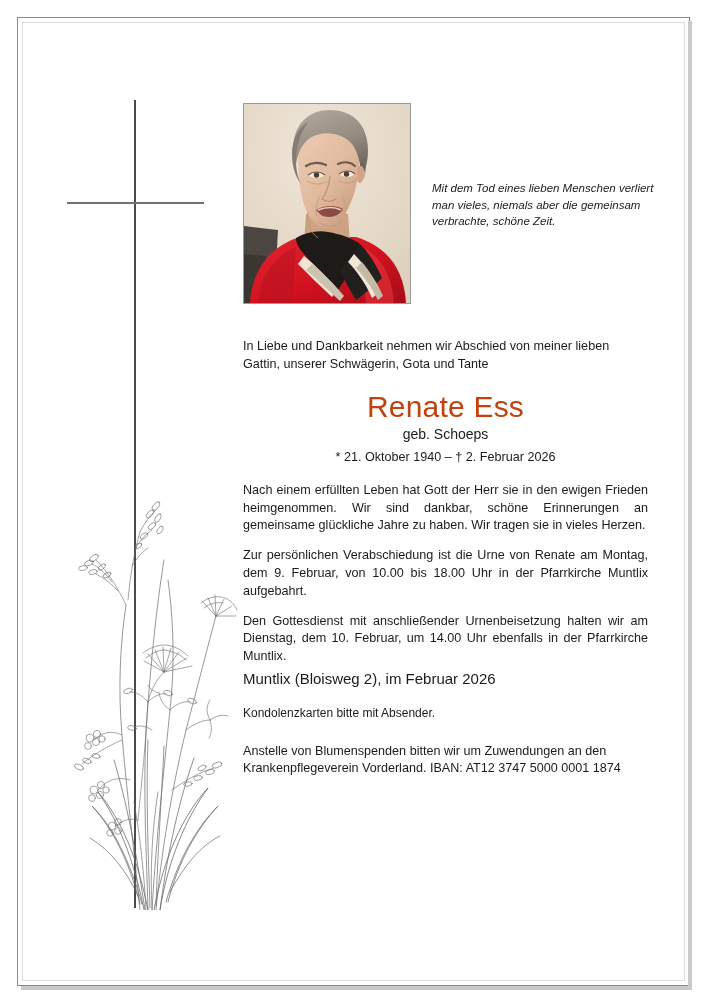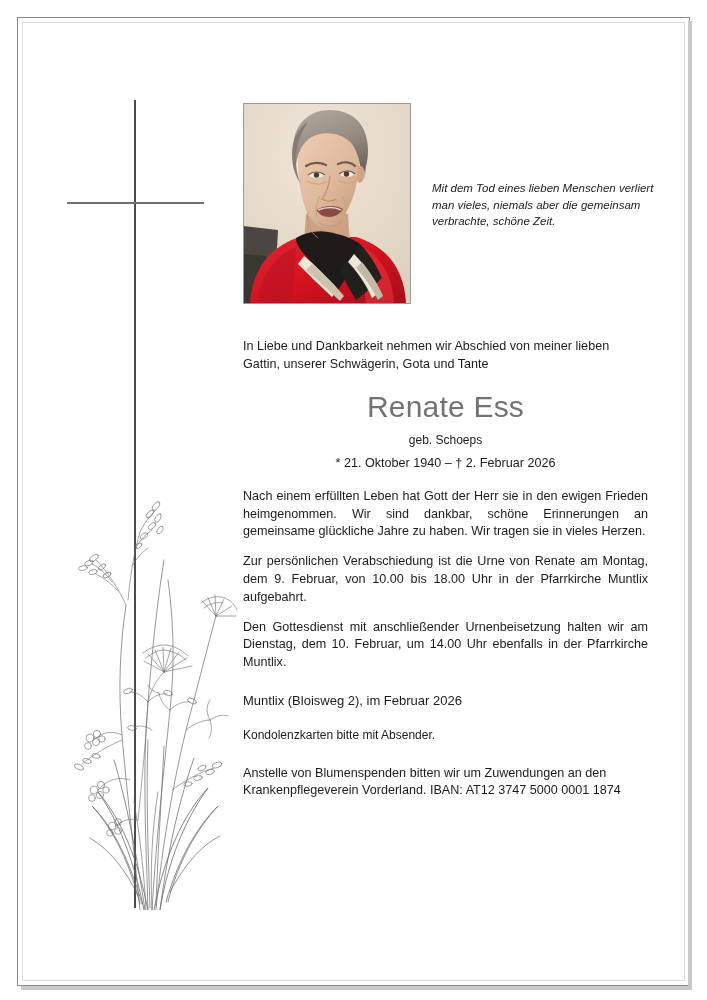--- a/index.html
+++ b/index.html
@@ -131,46 +131,46 @@
 
   .name-block {
     text-align: center;
     margin-top: 17px;
   }
   .name {
     font-size: 30px;
     font-weight: 300;
     letter-spacing: 0.2px;
     line-height: 34px;
-    color: #737373;
+    color: #c2410c;
   }
   .maiden {
-    font-size: 12px;
+    font-size: 14px;
     line-height: 18px;
-    margin-top: 7px;
+    margin-top: 1px;
   }
   .dates {
     font-size: 12.6px;
     line-height: 18px;
     margin-top: 5px;
   }
 
   .body-text { margin-top: 16px; }
   .para {
     font-size: 12.6px;
     line-height: 17.6px;
     text-align: justify;
     margin-bottom: 12px;
   }
   .para:last-child { margin-bottom: 0; }
 
   .place-date {
-    font-size: 13px;
+    font-size: 15px;
     line-height: 17.6px;
-    margin-top: 20px;
+    margin-top: 4px;
   }
 
   .mourners {
     margin-top: 22px;
     font-size: 12.6px;
     line-height: 17.2px;
   }
   .mourners-heading { display: block; }
   .mourner { display: block; }
 

